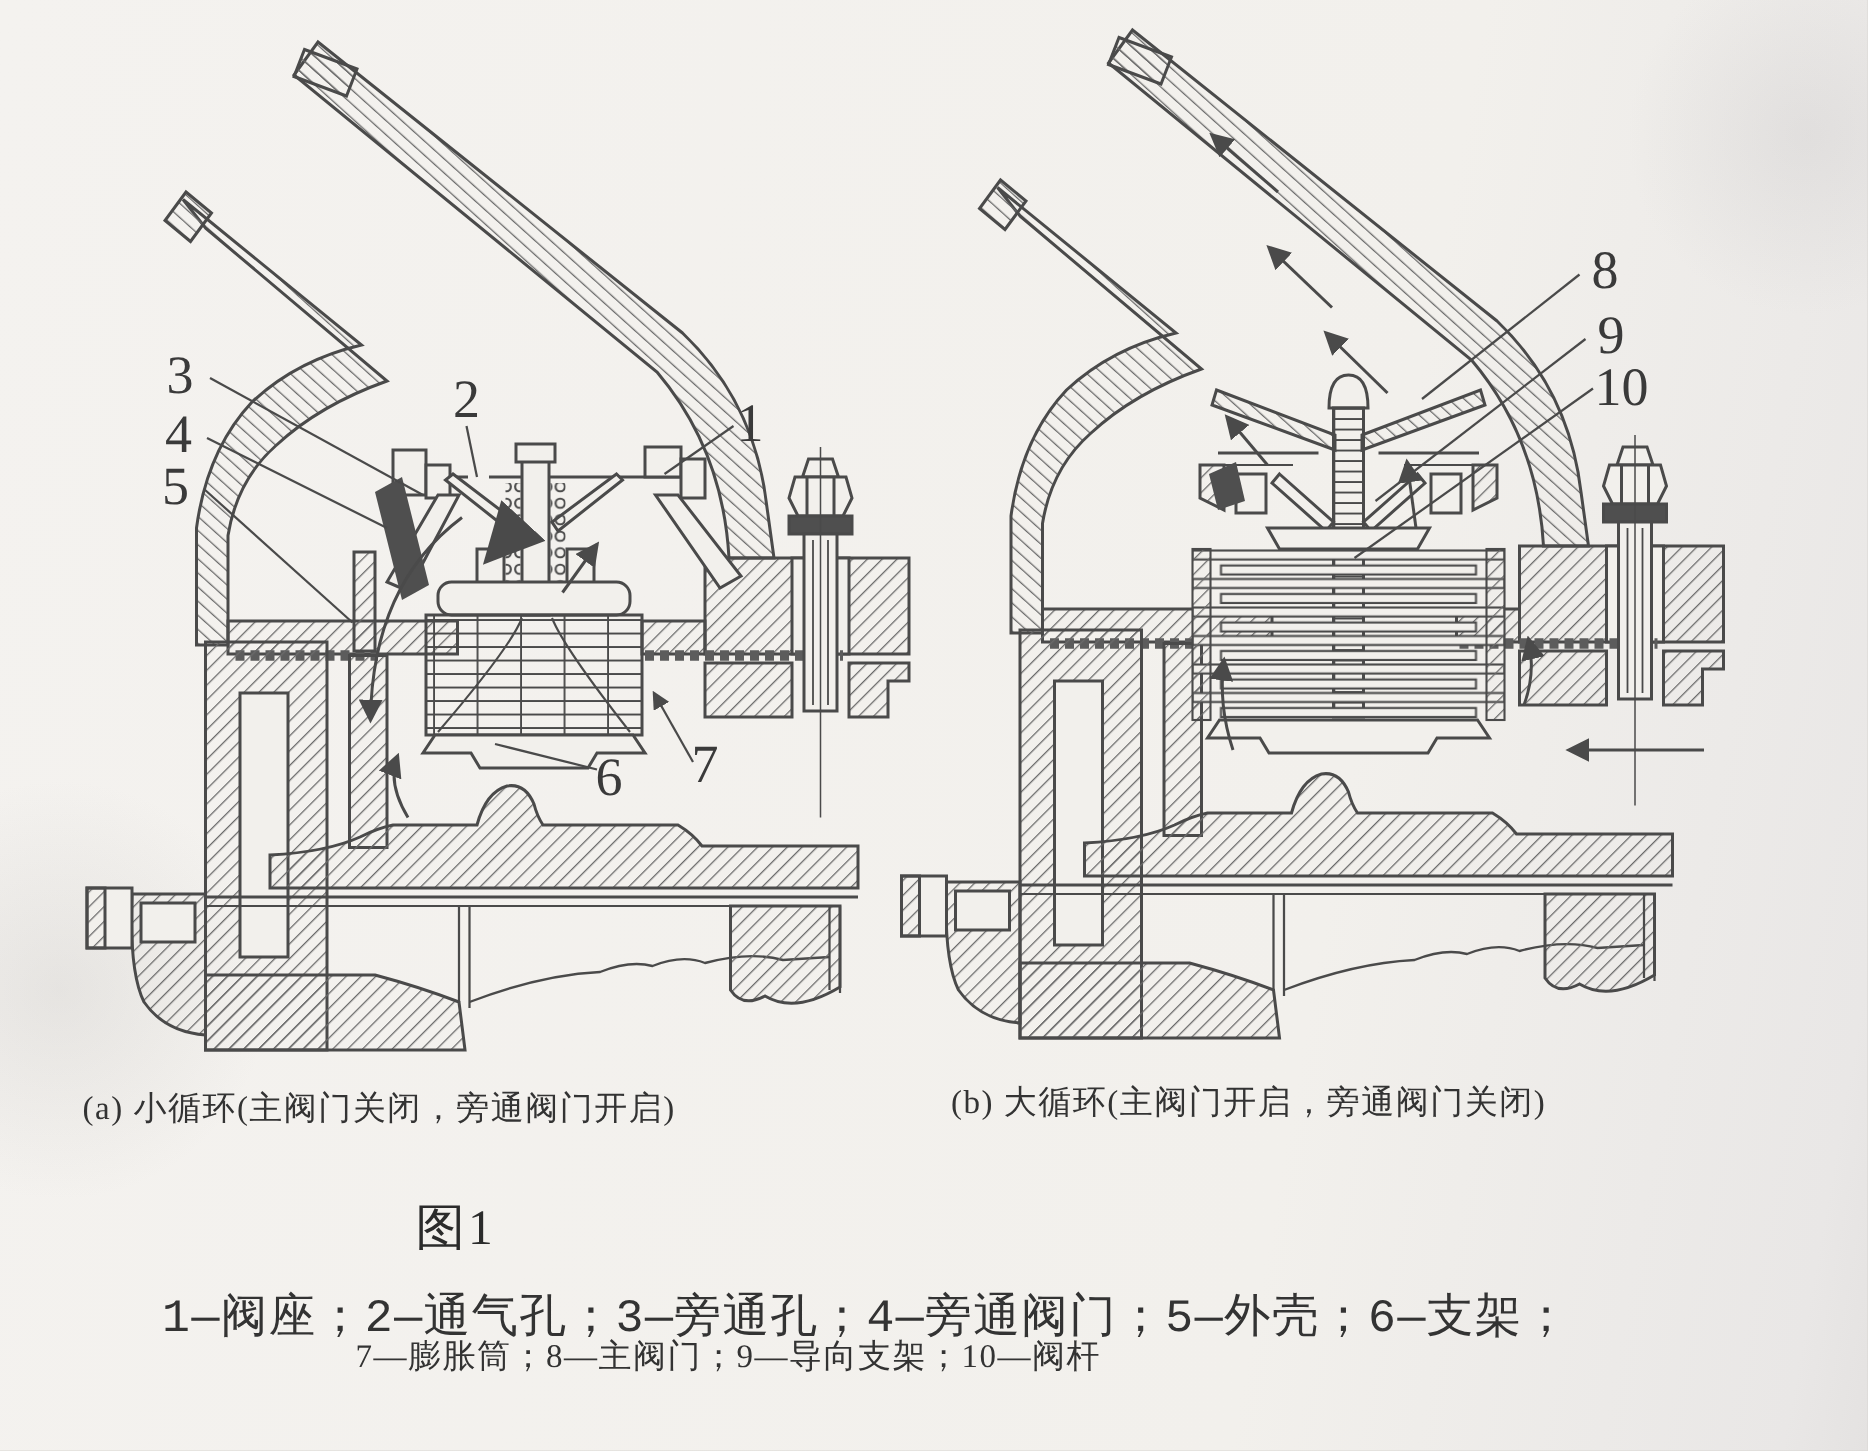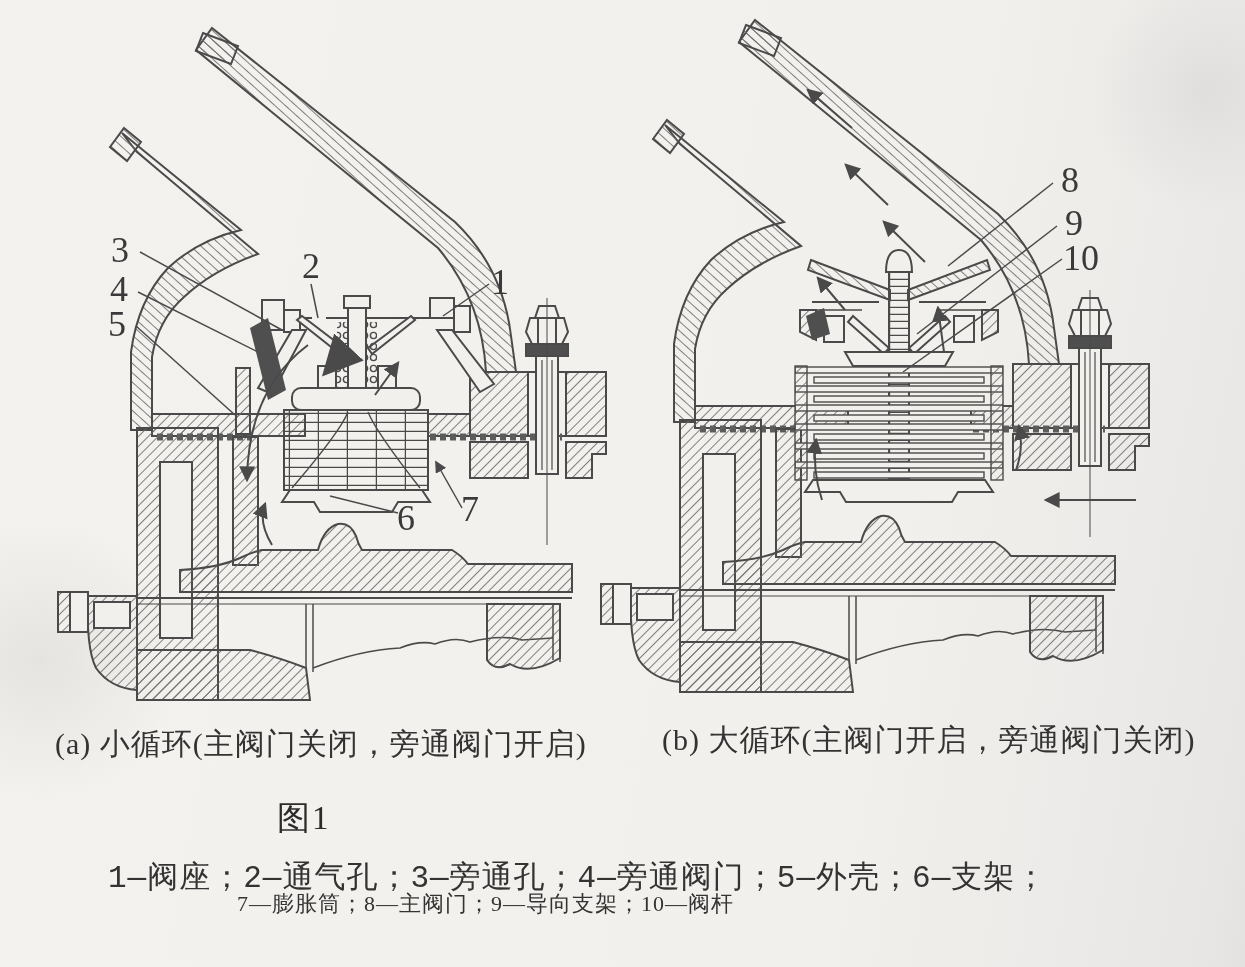--- a/index.html
+++ b/index.html
@@ -6,23 +6,23 @@
   body{background:#d8d6d2;font-family:"Liberation Serif", serif;}
   .page{
     position:relative;width:1245px;height:967px;margin:0 auto;overflow:hidden;
     background:
       radial-gradient(circle at 1205px 90px, rgba(190,188,190,.25), rgba(190,188,190,0) 120px),
       radial-gradient(circle at 40px 660px, rgba(180,178,176,.22), rgba(180,178,176,0) 140px),
       linear-gradient(100deg,#f4f2ef 0%,#f2f0ec 70%,#e9e7e6 96%,#e4e2e1 100%);
     color:#2e2e2e;
   }
   .fig-svg{position:absolute;left:0;top:0;width:1245px;height:967px;}
-  .cap{position:absolute;font-size:30px;white-space:nowrap;letter-spacing:1px;color:#333;}
+  .cap{position:absolute;font-size:22px;white-space:nowrap;letter-spacing:1px;color:#333;}
   .cap-a{left:55px;top:724px;}
-  .cap-b{left:634px;top:720px;margin-left:28px;}
+  .cap-b{left:634px;top:720px;}
   .title-row{position:absolute;left:277px;top:796px;display:flex;gap:31px;font-size:33px;color:#2b2b2b;white-space:nowrap;letter-spacing:2px;}
   .legend1{position:absolute;left:108px;top:856px;font-size:31px;white-space:nowrap;letter-spacing:1px;color:#333;font-family:Liberation Mono, monospace;}
   .legend2{position:absolute;left:237px;top:870px;font-size:22px;white-space:nowrap;letter-spacing:1px;color:#333;margin-top:19px;}
   .co{font-family:"Liberation Serif", serif;font-size:36px;fill:#3a3a3a;}
 </style>
 </head>
 <body>
 
 <div class="page">
 

